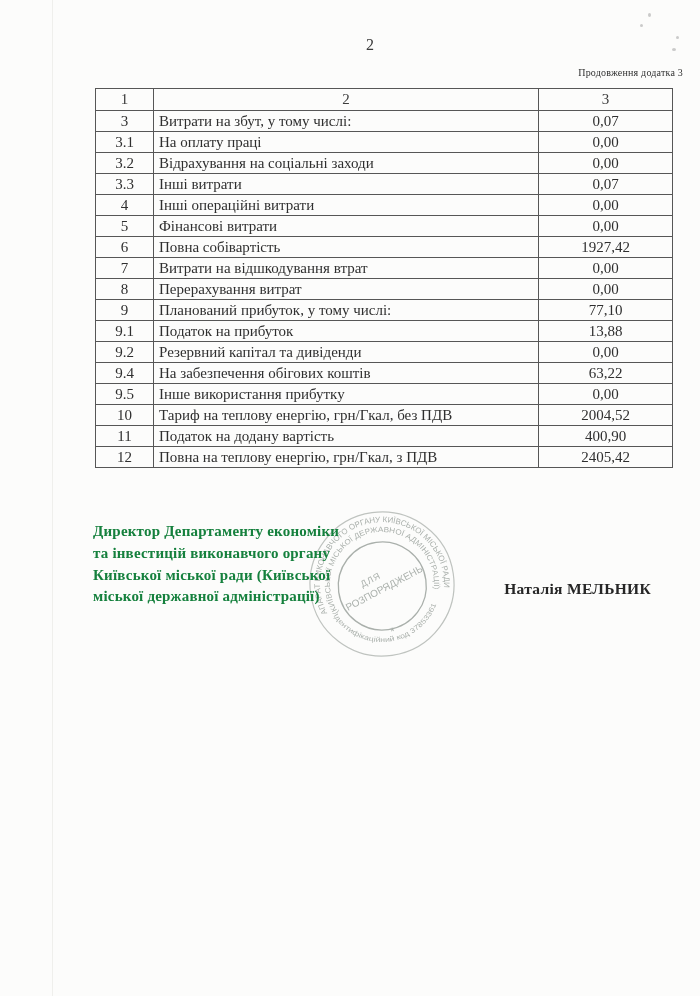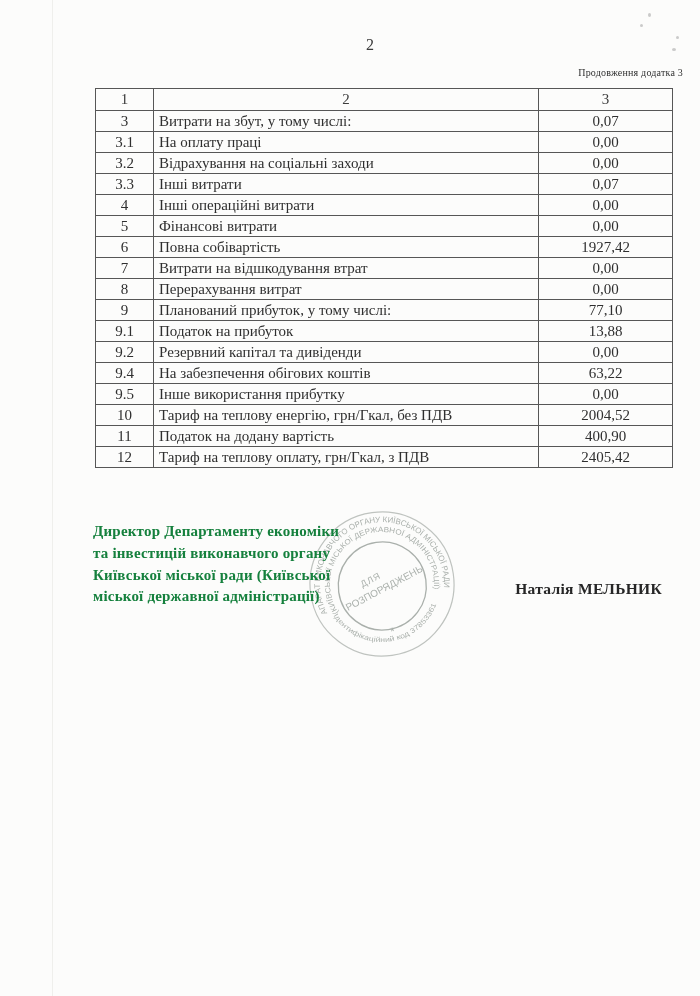--- a/index.html
+++ b/index.html
@@ -33,21 +33,21 @@
   table.tariff tr.head td{height:21px;text-align:center;color:#3c3c3c;}
   td.c-num{text-align:center;}
   td.c-label{text-align:justify;padding-left:9px;padding-right:8px;margin-top:44px;}
   td.c-value{text-align:center;}
   .sig-block{
     position:absolute;left:93px;top:521px;
     font-weight:bold;font-size:15px;line-height:21.8px;
     color:#15803d;letter-spacing:.2px;
   }
   .sig-name{
-    position:absolute;top:580px;right:38px;
+    position:absolute;top:580px;right:49px;
     font-weight:bold;font-size:15.5px;color:#262626;letter-spacing:.3px;
   }
   .stamp{
     position:absolute;left:300px;top:502px;width:164px;height:164px;
     transform:rotate(-8deg);opacity:.85;
   }
   .stamp text{fill:#9ca39e;font-family:"Liberation Sans","DejaVu Sans",sans-serif;}
   .stamp .ring{stroke:#9ca39e;fill:none;}
 </style>
 </head>
@@ -173,21 +173,21 @@
       <td class="c-label">Тариф на теплову енергію, грн/Гкал, без ПДВ</td>
       <td class="c-value">2004,52</td>
     </tr>
     <tr>
       <td class="c-num">11</td>
       <td class="c-label">Податок на додану вартість</td>
       <td class="c-value">400,90</td>
     </tr>
     <tr>
       <td class="c-num">12</td>
-      <td class="c-label">Тариф на теплову оплату, грн/Гкал, з ПДВ</td>
+      <td class="c-label">Повна на теплову енергію, грн/Гкал, з ПДВ</td>
       <td class="c-value">2405,42</td>
     </tr>
   </tbody>
 </table>
 
 <div class="sig-block">
   <div>Директор Департаменту економіки</div>
   <div>та інвестицій виконавчого органу</div>
   <div>Київської міської ради (Київської</div>
   <div>міської державної адміністрації)</div>

